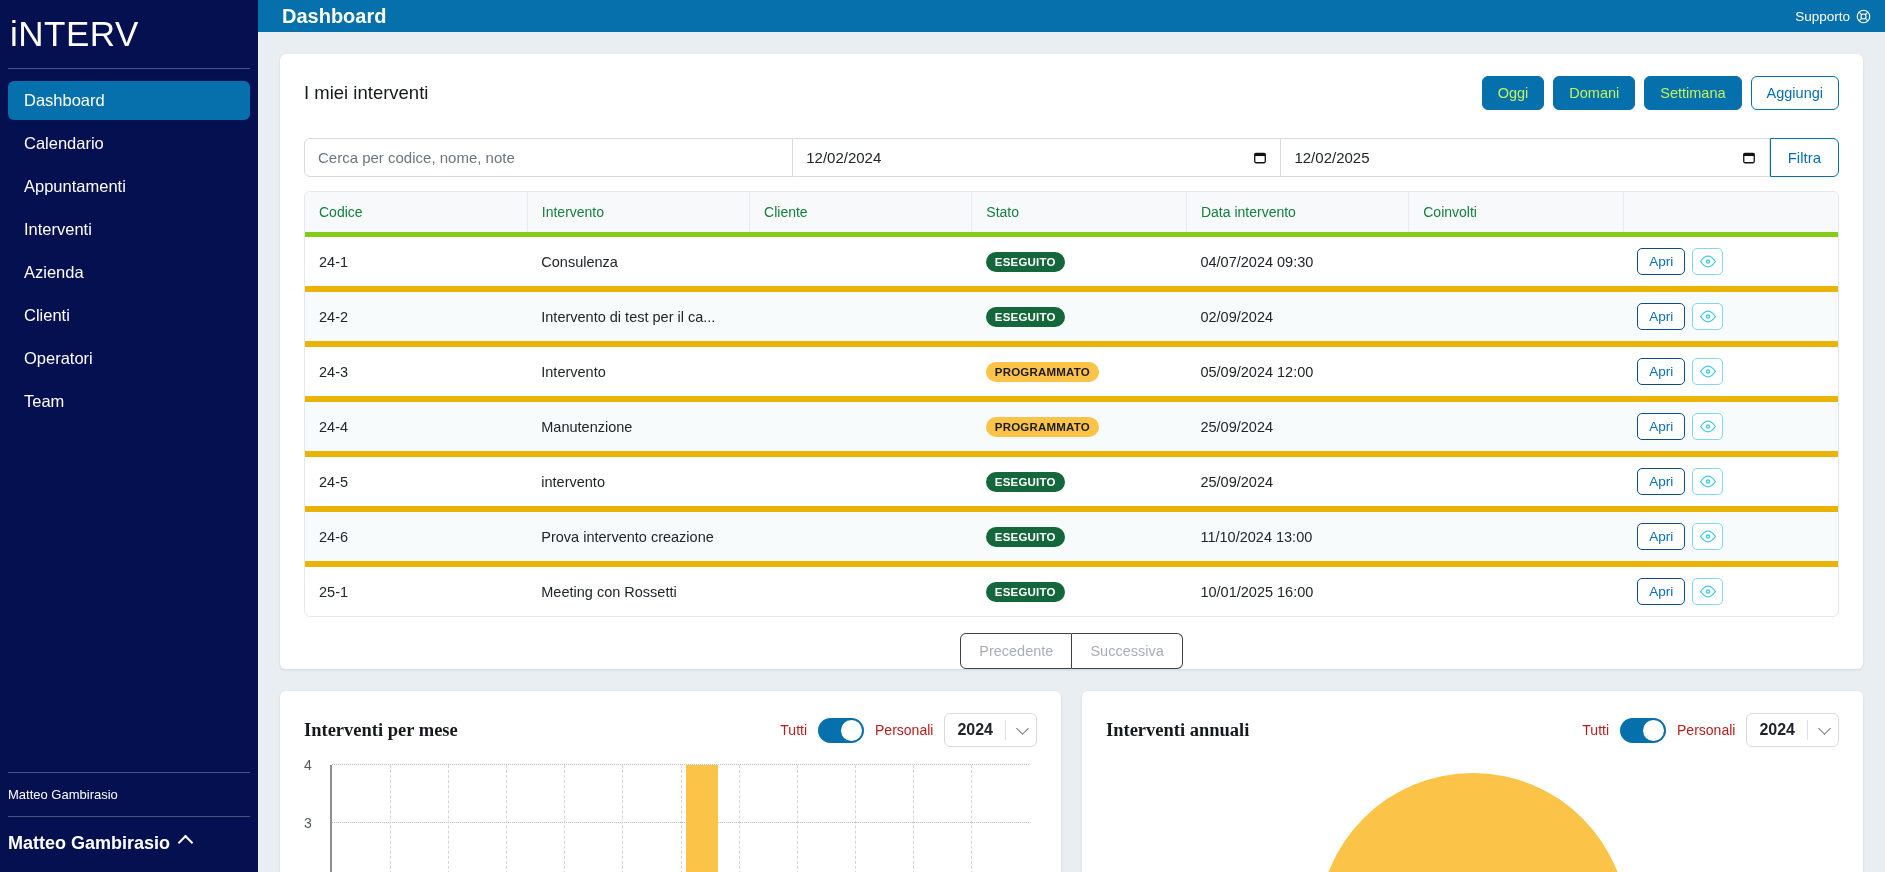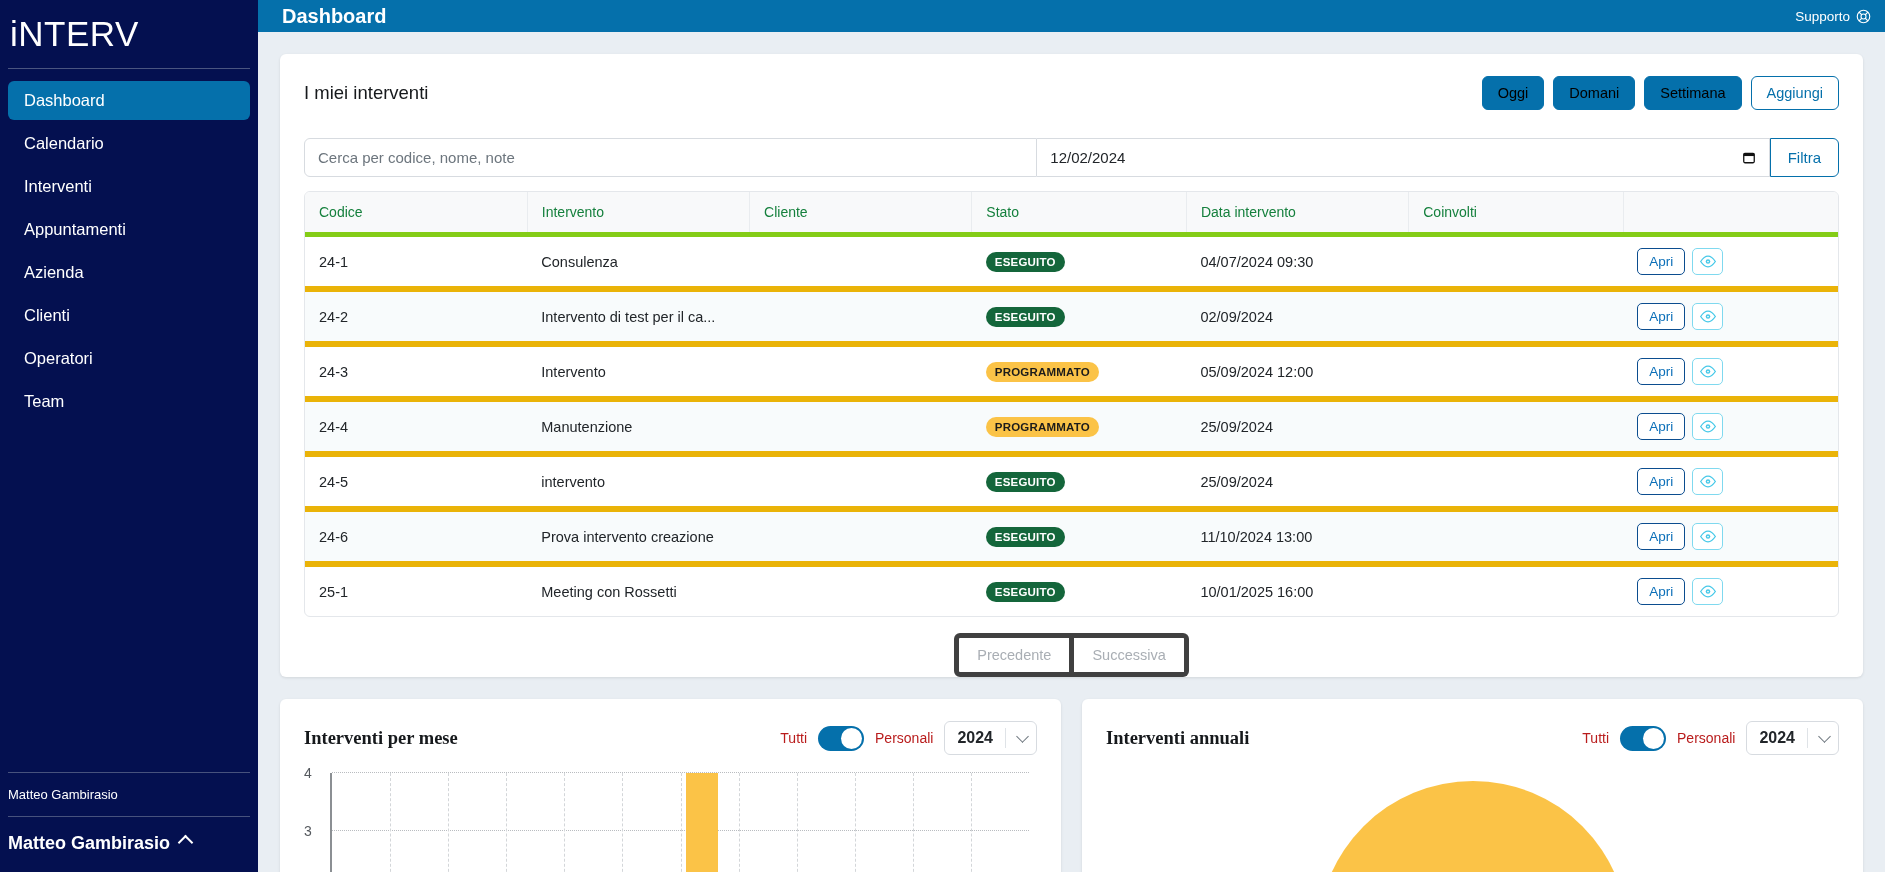--- a/index.html
+++ b/index.html
@@ -85,21 +85,21 @@
   .head-btns { display: flex; gap: 9px; }
   .btn {
     font-family: "Liberation Sans", sans-serif;
     font-size: 14.5px;
     border-radius: 6px;
     padding: 8px 15px;
     cursor: pointer;
     border: 1px solid transparent;
     white-space: nowrap;
   }
-  .btn-primary { background: #0570ab; color: #000000; border-color: #0570ab; }
+  .btn-primary { background: #0570ab; color: #bef264; border-color: #0570ab; }
   .btn-outline { background: #ffffff; color: #0570ab; border-color: #0570ab; }
 
   
   .filter-row { display: flex; margin-top: 28px; }
   .filter-row > * { height: 39px; }
   .f-input {
     flex: 1;
     border: 1px solid #d7dbe0;
     font-size: 15px;
     padding: 0 13px;
@@ -160,21 +160,21 @@
     border: 1px solid #0b4d8f; color: #0b6fb8; background: #fff;
     font-size: 13.5px; border-radius: 5px; padding: 5px 11px; cursor: pointer;
     font-family: "Liberation Sans", sans-serif;
   }
   .btn-eye {
     border: 1px solid #7fd9ef; background: #fff; border-radius: 5px;
     width: 31px; height: 27px; display: flex; align-items: center; justify-content: center; cursor: pointer;
   }
   .pager { display: flex; justify-content: center; margin: 16px 0 22px 0; }
   .pg-btn {
-    border: 5px solid #404040; background: #ffffff; color: #a9aeb4;
+    border: 1px solid #404040; background: #ffffff; color: #a9aeb4;
     font-size: 14.5px; padding: 9px 18px; cursor: default;
     font-family: "Liberation Sans", sans-serif;
   }
   .pg-btn.first { border-radius: 6px 0 0 6px; }
   .pg-btn.last { border-radius: 0 6px 6px 0; border-left: none; }
 
   
   .charts-row { display: flex; gap: 21px; margin-top: 21px; }
   .chart-card { flex: 1; background: #ffffff; border-radius: 6px; box-shadow: 0 1px 3px rgba(0,0,0,.10); padding: 22px 24px 0 24px; height: 320px; overflow: hidden; }
   .chart-head { display: flex; align-items: center; justify-content: space-between; }
@@ -205,22 +205,22 @@
 <body>
 
 <div class="app">
 
   <aside class="sidebar">
     <div class="brand">iNTERV</div>
     <div class="brand-divider"></div>
     <nav class="nav">
       <div class="nav-item active"><span>Dashboard</span></div>
       <div class="nav-item"><span>Calendario</span></div>
+      <div class="nav-item"><span>Appuntamenti</span></div>
       <div class="nav-item"><span>Interventi</span></div>
-      <div class="nav-item"><span>Appuntamenti</span></div>
       <div class="nav-item"><span>Azienda</span></div>
       <div class="nav-item"><span>Clienti</span></div>
       <div class="nav-item"><span>Operatori</span></div>
       <div class="nav-item"><span>Team</span></div>
     </nav>
     <div class="sidebar-spacer"></div>
     <div class="side-divider"></div>
     <div class="side-user-small">Matteo Gambirasio</div>
     <div class="side-divider"></div>
     <div class="side-user-big">
@@ -257,20 +257,27 @@
               <button class="btn btn-primary">Domani</button>
               <button class="btn btn-primary">Settimana</button>
               <button class="btn btn-outline">Aggiungi</button>
             </div>
           </div>
 
           <div class="filter-row">
             <input class="f-input f-first" type="text" placeholder="Cerca per codice, nome, note" style="">
             <div class="f-date">
               <span>12/02/2024</span>
+              <svg class="cal-ico" viewBox="0 0 24 24">
+                <rect x="3" y="5" width="18" height="16" rx="2" fill="none" stroke="#111" stroke-width="2.2"></rect>
+                <rect x="3" y="5" width="18" height="4.5" fill="#111"></rect>
+              </svg>
+            </div>
+            <div class="f-date">
+              <span>12/02/2025</span>
               <svg class="cal-ico" viewBox="0 0 24 24">
                 <rect x="3" y="5" width="18" height="16" rx="2" fill="none" stroke="#111" stroke-width="2.2"></rect>
                 <rect x="3" y="5" width="18" height="4.5" fill="#111"></rect>
               </svg>
             </div>
             <button class="f-filtra">Filtra</button>
           </div>
 
           <div class="tbl-wrap">
             <table>

